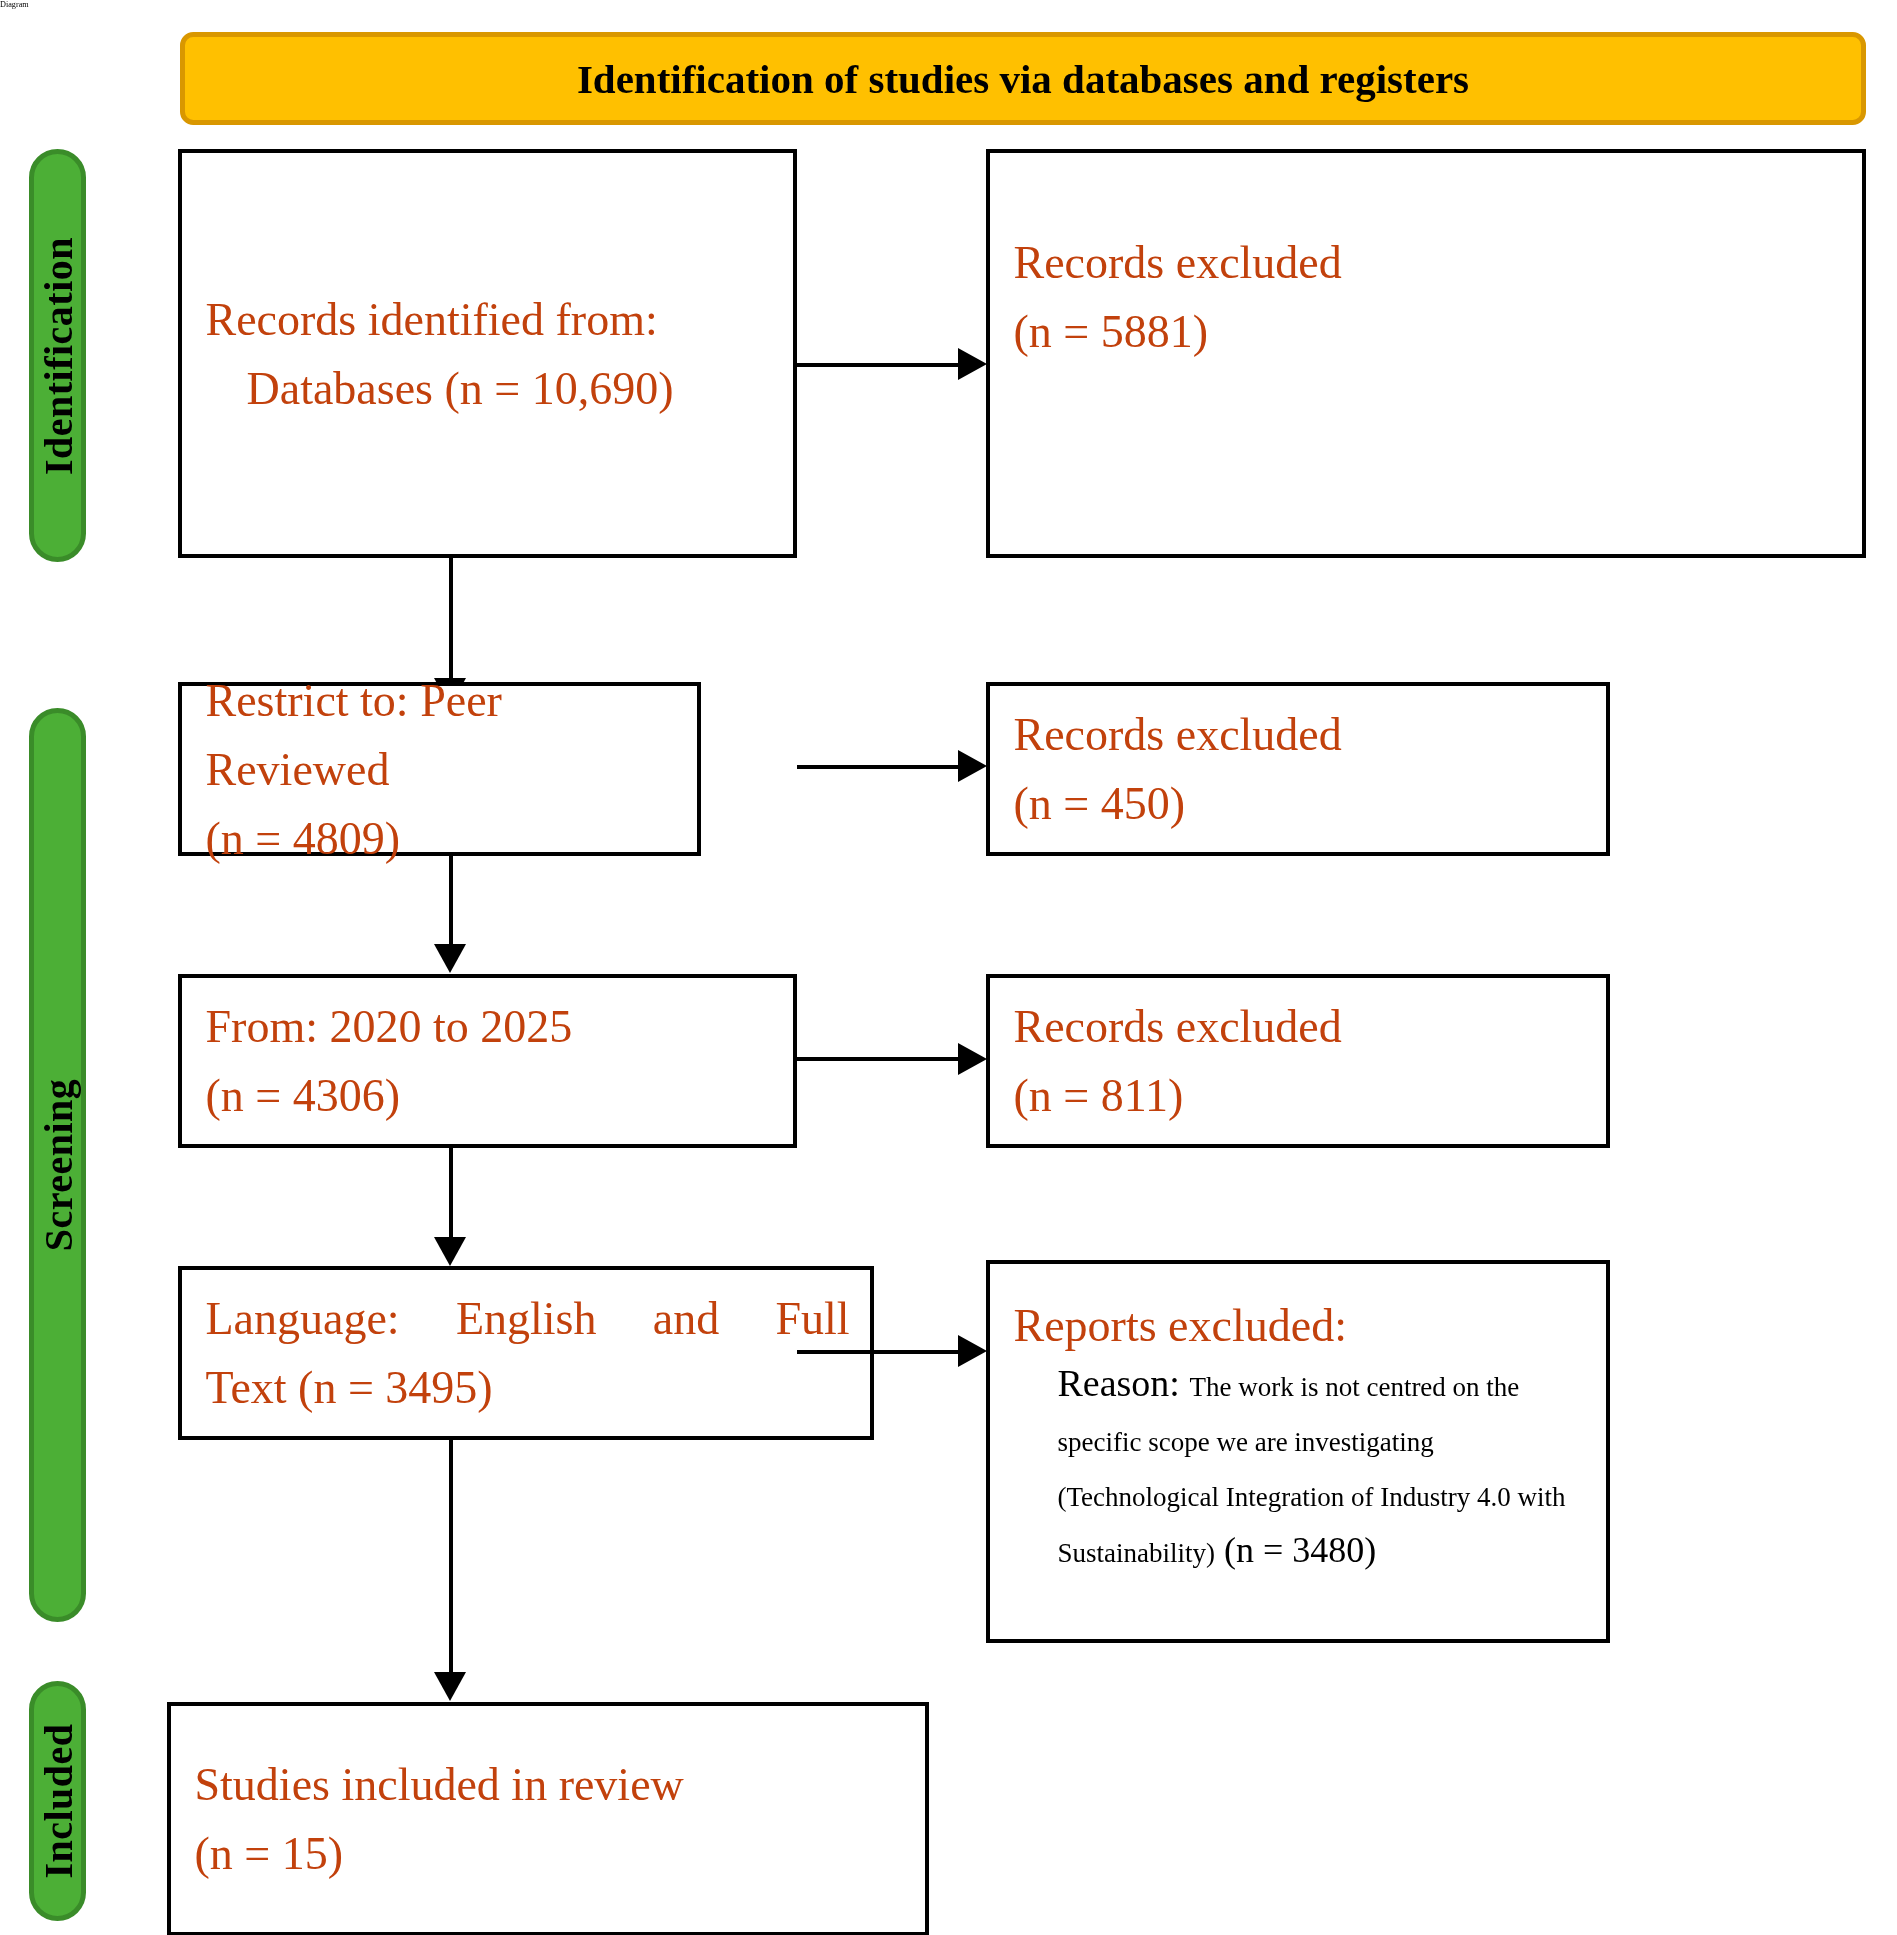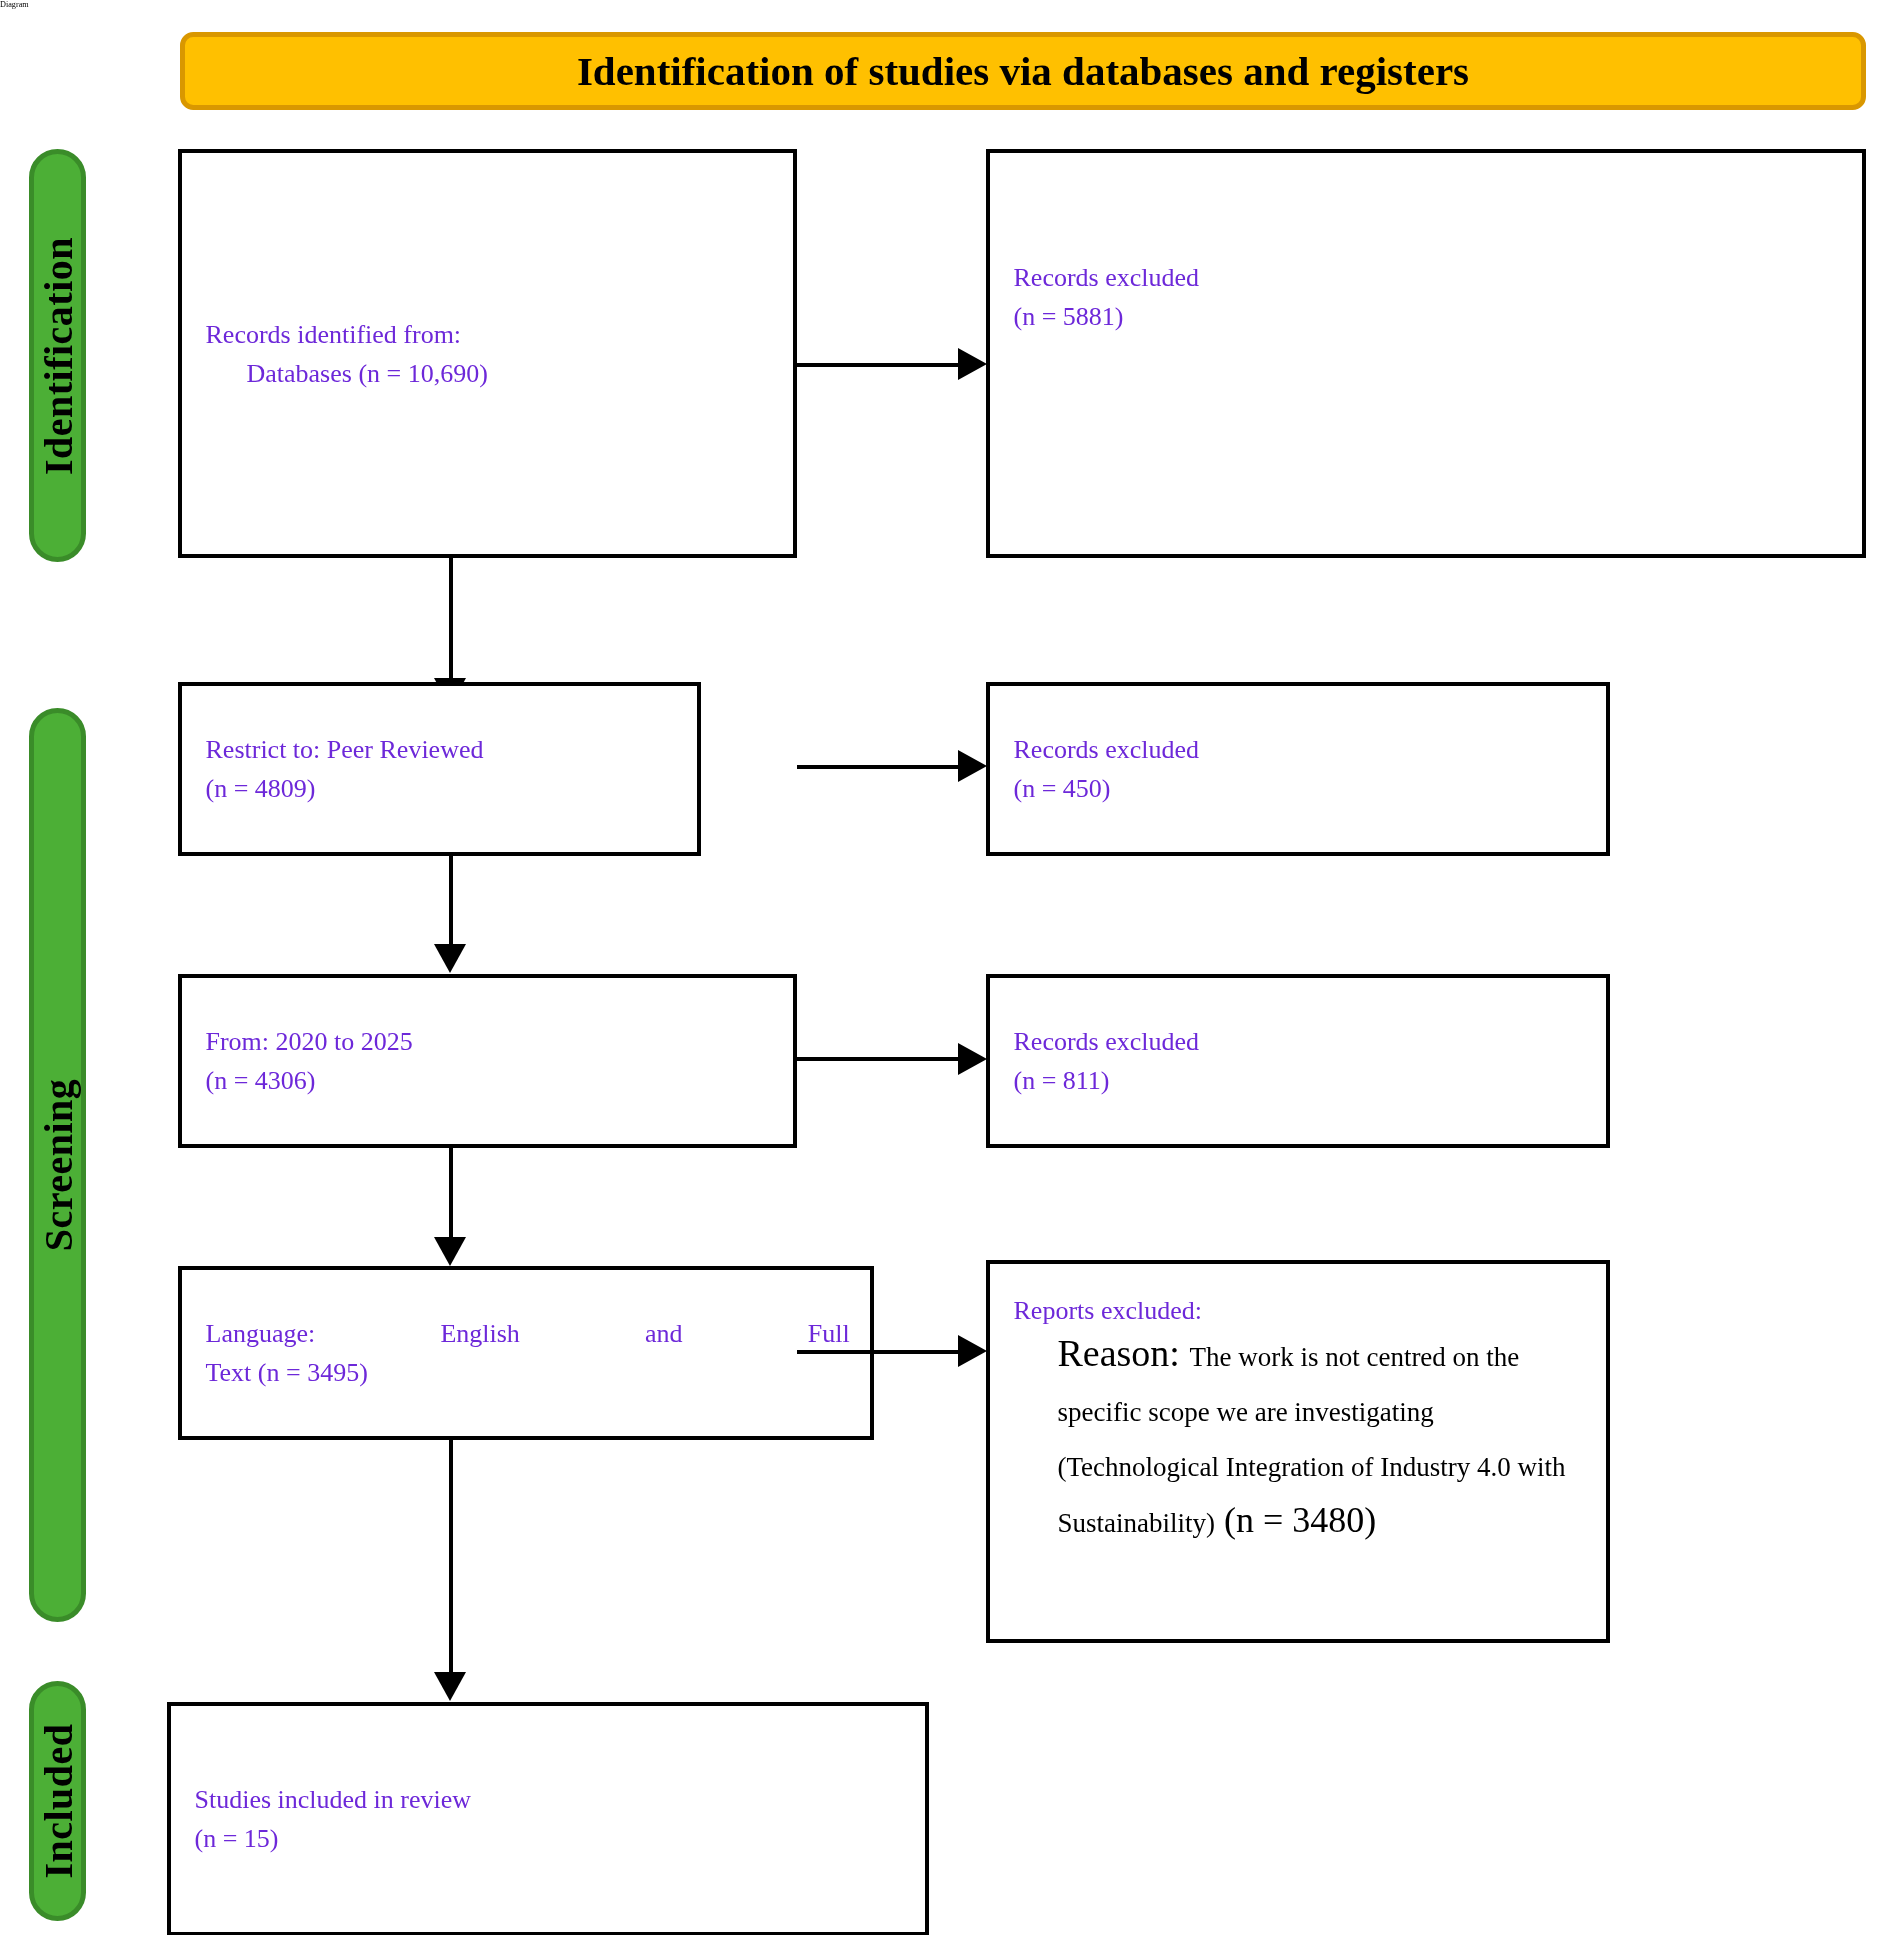--- a/index.html
+++ b/index.html
@@ -75,23 +75,23 @@
     left: 23.5px;
     right: 20.4px;
     top: 50%;
     transform: translateY(-50%);
   }
   .box-inner.top-anchored {
     top: 26.6px;
     transform: none;
   }
   .box-line {
-    font-size: 26px;
+    font-size: 46px;
     line-height: 1.50;
-    color: #6d28d9;
+    color: #c2410c;
   }
   .box-line.justified {
     text-align: justify;
     text-align-last: justify;
   }
   .box-line.indent {
     padding-left: 41px;
   }
   .small-reason {
     font-size: 27px;
@@ -135,21 +135,21 @@
     border-left: 29px solid #000000;
   }
 </style>
 </head>
 <body>
 
 
 
 <div id="stage">
 
-  <div class="header-bar" style="left:180px; top:32px; width:1686px; height:78px;">
+  <div class="header-bar" style="left:180px; top:32px; width:1686px; height:93px;">
     <span class="header-title">Identification of studies via databases and registers</span>
   </div>
 
   <div class="phase-band" style="left:29px; top:149px; width:57px; height:413px;">
     <span class="phase-label">Identification</span>
   </div>
 
   <div class="phase-band" style="left:29px; top:708px; width:57px; height:914px;">
     <span class="phase-label">Screening</span>
   </div>

